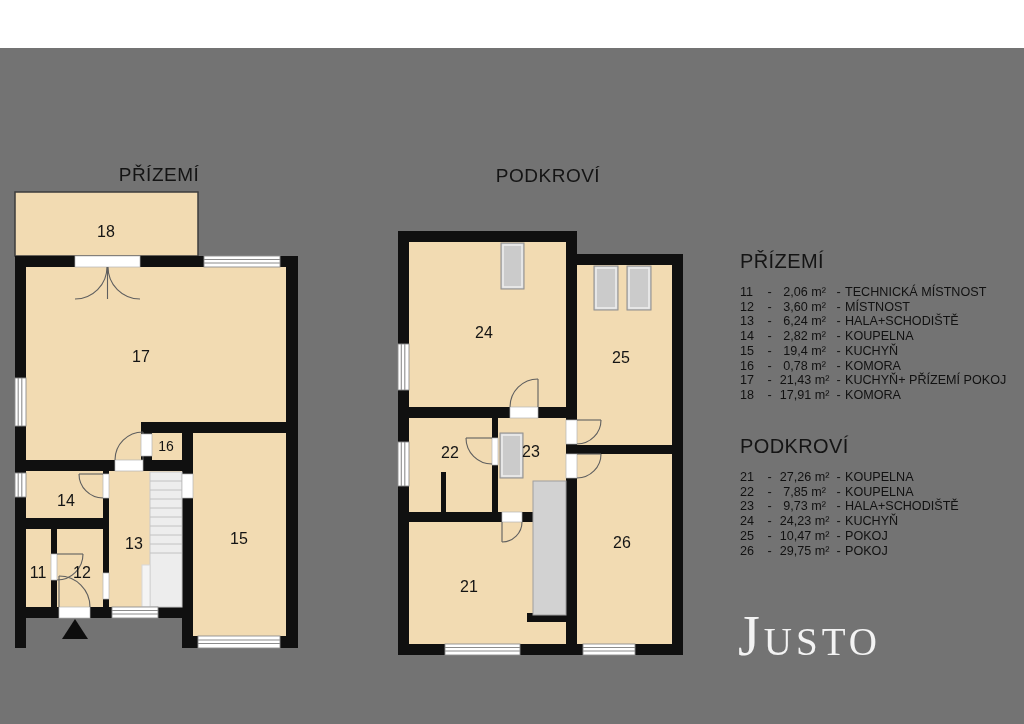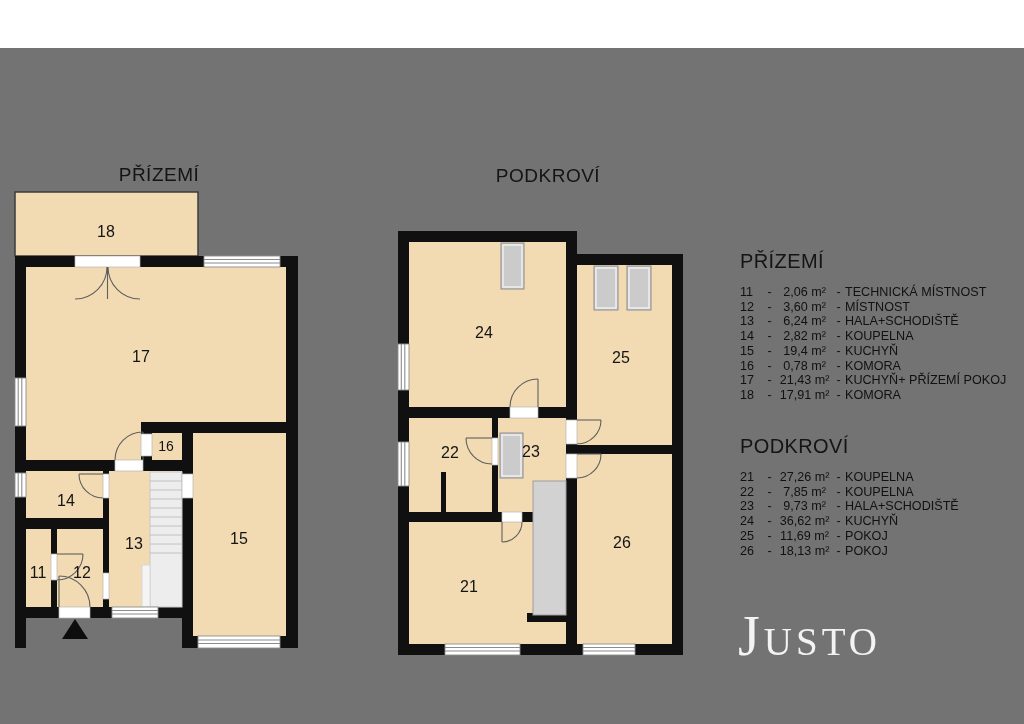--- a/index.html
+++ b/index.html
@@ -311,35 +311,35 @@
       <div class="ln">
         <span class="c-num">23</span>
         <span class="c-d1">-</span>
         <span class="c-area">9,73 m²</span>
         <span class="c-d2">-</span>
         <span class="c-name">HALA+SCHODIŠTĚ</span>
       </div>
       <div class="ln">
         <span class="c-num">24</span>
         <span class="c-d1">-</span>
-        <span class="c-area">36,62 m²</span>
+        <span class="c-area">24,23 m²</span>
         <span class="c-d2">-</span>
         <span class="c-name">KUCHYŇ</span>
       </div>
       <div class="ln">
         <span class="c-num">25</span>
         <span class="c-d1">-</span>
-        <span class="c-area">11,69 m²</span>
+        <span class="c-area">10,47 m²</span>
         <span class="c-d2">-</span>
         <span class="c-name">POKOJ</span>
       </div>
       <div class="ln">
         <span class="c-num">26</span>
         <span class="c-d1">-</span>
-        <span class="c-area">18,13 m²</span>
+        <span class="c-area">29,75 m²</span>
         <span class="c-d2">-</span>
         <span class="c-name">POKOJ</span>
       </div>
     </div>
   </div>
 
   <div class="watermark">Justo</div>
   <div class="fine-print"></div>
 </div>
 

